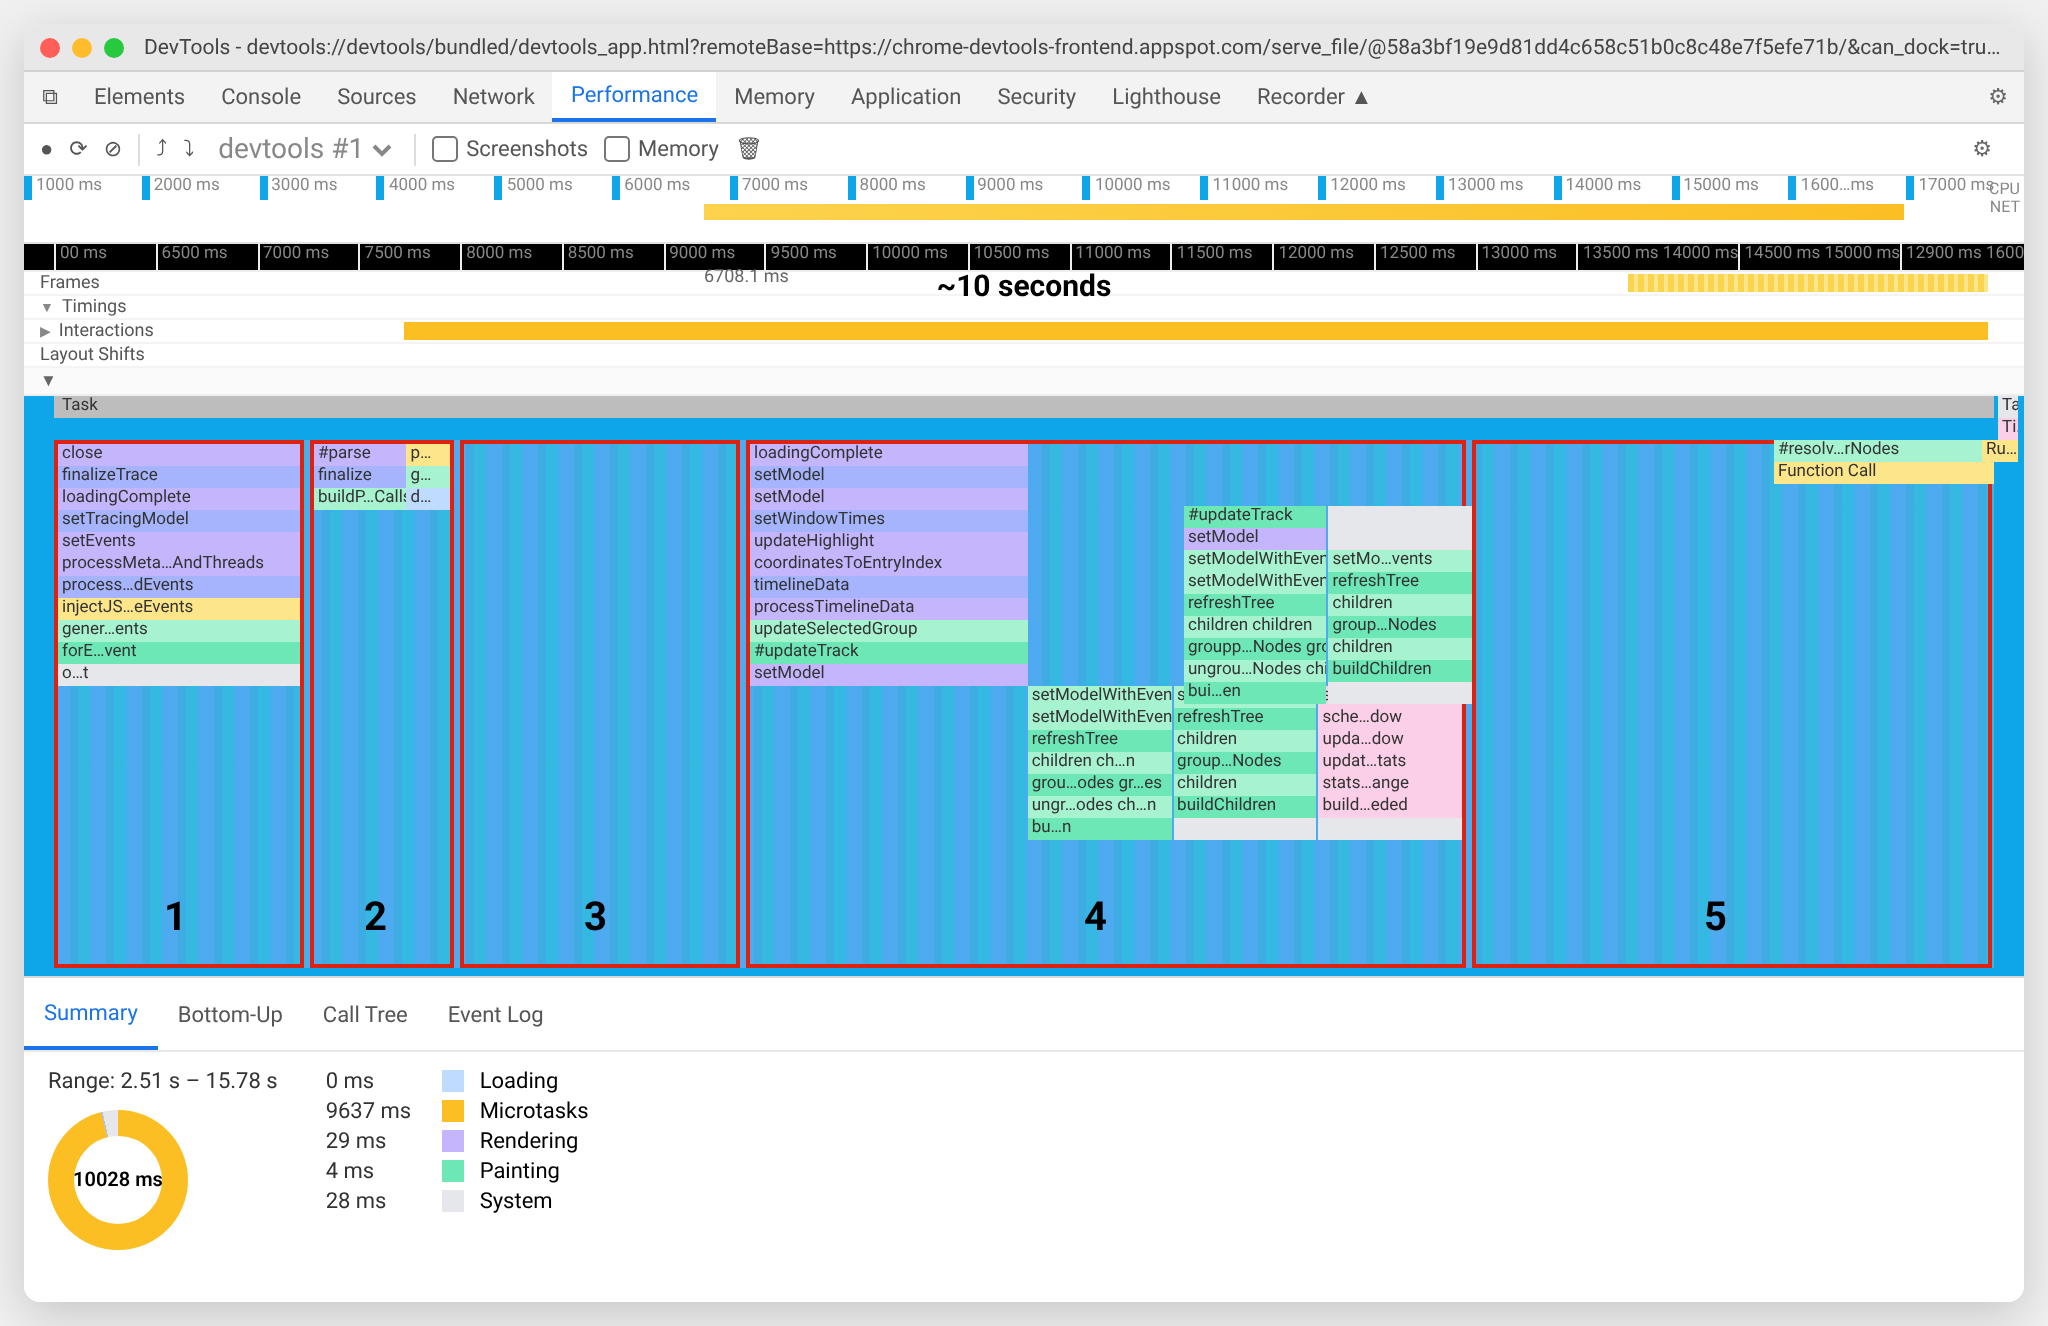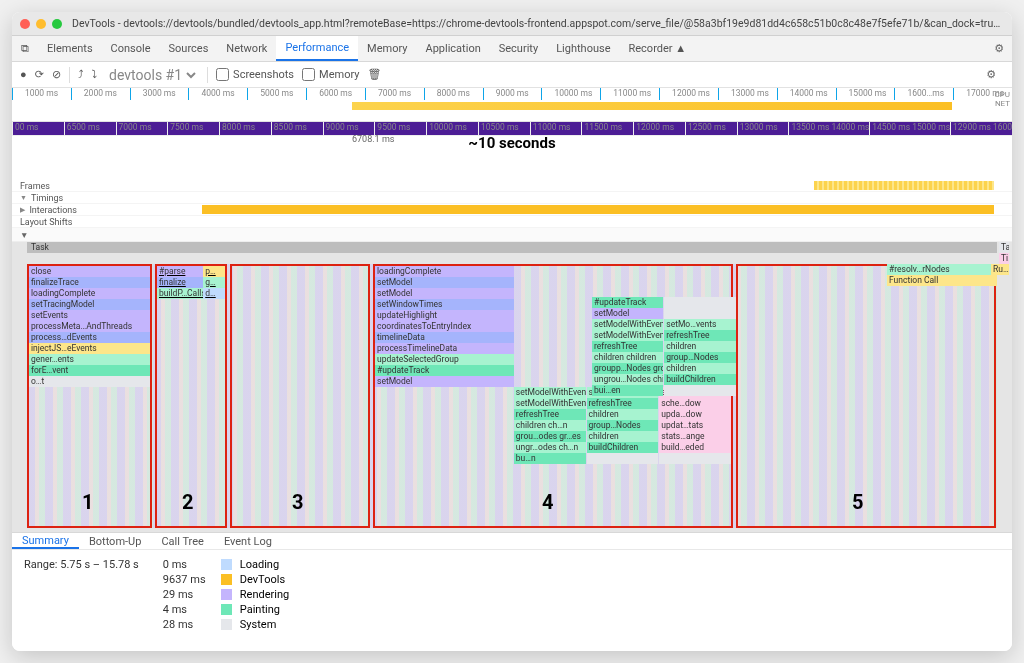--- a/index.html
+++ b/index.html
@@ -15,54 +15,54 @@
   .tab { padding: 0 9px; height: 100%; display: flex; align-items: center; color: #555; cursor: pointer; }
   .tab.active { color: #1a73e8; border-bottom: 2px solid #1a73e8; background: #fff; }
   .gear { margin-left: auto; margin-right: 8px; color: #666; }
   .toolbar { display: flex; align-items: center; height: 26px; background: #fff; border-bottom: 1px solid #e2e2e2; font-size: 11px; gap: 8px; padding: 0 8px; color: #555; }
   .toolbar .sep { width: 1px; height: 16px; background: #ddd; }
   .toolbar select { font-size: 14px; border: none; background: transparent; color: #888; }
   .toolbar label { display: flex; align-items: center; gap: 4px; }
   .toolbar .icon { cursor: pointer; }
   .overview { position: relative; height: 34px; border-bottom: 1px solid #e2e2e2; background: #fff; }
   .ov-ruler { height: 12px; display: flex; font-size: 8.5px; color: #888; }
-  .ov-ruler span { flex: 1; border-left: 1px solid #0ea5e9; padding-left: 12px; }
+  .ov-ruler span { flex: 1; border-left: 4px solid #0ea5e9; padding-left: 2px; }
   .ov-track { position: absolute; top: 14px; left: 34%; right: 6%; height: 8px; background: linear-gradient(90deg,#fcd34d,#fbbf24); }
   .ov-labels { position: absolute; right: 2px; top: 2px; font-size: 8px; color: #888; text-align: right; }
   .ov-labels div { line-height: 9px; }
-  .ruler2 { height: 14px; display: flex; font-size: 8.5px; color: #888; border-bottom: 1px solid #eee; background: #4c1d95; }
+  .ruler2 { height: 14px; display: flex; font-size: 8.5px; color: #888; border-bottom: 1px solid #eee; background: #000000; padding-left: 15px; }
   .ruler2 span { flex: 1; border-left: 1px solid #eee; padding-left: 2px; white-space: nowrap; }
   .center-note { position: relative; height: 0; }
   .center-note .lbl { position: absolute; left: 50%; transform: translateX(-50%); top: -2px; font-size: 15px; font-weight: 700; color: #000; pointer-events: none; }
   .center-note .sub { position: absolute; left: 34%; top: -2px; font-size: 9px; color: #666; }
-  .tracks { background: #fff; margin-top: 44px; }
+  .tracks { background: #fff; }
   .trk-row { display: flex; align-items: center; height: 12px; border-bottom: 1px solid #f4f4f4; font-size: 9px; }
   .trk-label { width: 100px; padding-left: 8px; color: #555; display: flex; align-items: center; gap: 4px; }
   .trk-label .arrow { font-size: 7px; color: #888; }
   .trk-content { flex: 1; position: relative; height: 100%; }
   .frames-bar { position: absolute; left: 78%; right: 2%; top: 1px; height: 9px; background: repeating-linear-gradient(90deg,#fcd34d 0 3px,#fde68a 3px 5px); }
   .traceload { position: absolute; left: 0; right: 0; top: 1px; height: 9px; background: #fca5a5; }
   .traceload-lbl { position: absolute; left: 6px; top: 0; font-size: 8.5px; color: #333; }
   .inter-bar { position: absolute; left: 10%; right: 2%; top: 1px; height: 9px; background: #fbbf24; }
   .main-hdr { height: 14px; background: #fafafa; border-bottom: 1px solid #eee; font-size: 8.5px; color: #666; padding-left: 8px; display: flex; align-items: center; white-space: nowrap; overflow: hidden; }
-  .flame { position: relative; height: 290px; background: #e5e5e5; overflow: hidden; }
+  .flame { position: relative; height: 290px; background: #0ea5e9; overflow: hidden; }
   .flame .task-row { position: absolute; left: 1.5%; right: 1.5%; top: 0; height: 11px; background: #bdbdbd; font-size: 8.5px; color: #333; padding-left: 4px; }
   .flame .micro-row { position: absolute; left: 1.5%; right: 1.5%; top: 11px; height: 11px; background: #fbbf24; font-size: 8.5px; color: #333; padding-left: 4px; }
   .ann-label { position: absolute; bottom: 18px; font-size: 20px; font-weight: 700; color: #000; pointer-events: none; }
   .seg { position: absolute; top: 22px; bottom: 4px; border: 2px solid #d21; }
   .stack { display: flex; flex-direction: column; width: 100%; }
   .fn { height: 11px; font-size: 8.5px; white-space: nowrap; overflow: hidden; padding-left: 2px; color: #333; }
   .c-pur { background: #c4b5fd; } .c-pur2 { background: #a5b4fc; } .c-grn { background: #a7f3d0; } .c-grn2 { background: #6ee7b7; }
   .c-yel { background: #fde68a; } .c-pink { background: #fbcfe8; } .c-blue { background: #bfdbfe; } .c-gray { background: #e5e7eb; }
   .fill { position: absolute; top: 22px; bottom: 4px; background: repeating-linear-gradient(90deg, rgba(196,181,253,.35) 0 8px, rgba(254,202,202,.2) 8px 12px, rgba(167,243,208,.25) 12px 18px); }
   .cols { display: flex; gap: 1px; }
   .cols .fn { flex: 1; }
   .side { position: absolute; top: 22px; right: 1.5%; width: 11%; display: flex; flex-direction: column; }
   .task2 { position: absolute; right: 0.3%; top: 0; width: 1%; height: 22px; background: #bdbdbd; font-size: 7px; overflow: hidden; }
-  .bottom-tabs { display: flex; height: 18px; border-top: 1px solid #d8d8d8; border-bottom: 1px solid #e8e8e8; background: #fff; font-size: 11px; }
+  .bottom-tabs { display: flex; height: 38px; border-top: 1px solid #d8d8d8; border-bottom: 1px solid #e8e8e8; background: #fff; font-size: 11px; }
   .btab { padding: 0 10px; display: flex; align-items: center; color: #555; cursor: pointer; }
   .btab.active { color: #1a73e8; border-bottom: 2px solid #1a73e8; }
   .summary { flex: 1; background: #fff; padding: 8px 12px; display: flex; gap: 24px; align-items: flex-start; font-size: 11px; }
   .range { font-size: 11px; color: #333; margin-bottom: 8px; }
   .donut { width: 70px; height: 70px; border-radius: 50%; background: conic-gradient(#bfdbfe 0 0deg,#fbbf24 0deg 346deg,#c4b5fd 346deg 347deg,#6ee7b7 347deg 347.2deg,#e5e7eb 347.2deg 360deg); display: flex; align-items: center; justify-content: center; position: relative; }
   .donut::after { content: ""; position: absolute; width: 44px; height: 44px; background: #fff; border-radius: 50%; }
   .donut-label { position: relative; z-index: 1; font-size: 10px; font-weight: 600; }
   .legend { display: flex; flex-direction: column; gap: 2px; }
   .lg-row { display: flex; align-items: center; gap: 8px; }
   .lg-val { width: 50px; color: #333; }
@@ -217,21 +217,21 @@
           <div class="fn c-pur">processMeta…AndThreads</div>
           <div class="fn c-pur2">process…dEvents</div>
           <div class="fn c-yel">injectJS…eEvents</div>
           <div class="fn c-grn">gener…ents</div>
           <div class="fn c-grn2">forE…vent</div>
           <div class="fn c-gray">o…t</div>
         </div>
     </div>
     <div class="ann-label" style="left:7%;">1</div>
 
-    <div class="seg" style="left:14.3%; width:7.2%;text-decoration:underline;">
+    <div class="seg" style="left:14.3%; width:7.2%;">
       <div style="display:flex; height:100%;">
         <div class="stack" id="seg2a" style="width:68%;">
             <div class="fn c-pur">#parse</div>
             <div class="fn c-pur2">finalize</div>
             <div class="fn c-grn">buildP…Calls</div>
           </div>
         <div class="stack" id="seg2b" style="width:32%;">
             <div class="fn c-yel">p…</div>
             <div class="fn c-grn">g…</div>
             <div class="fn c-blue">d…</div>
@@ -357,32 +357,35 @@
 
   <div class="bottom-tabs" id="bottom-tabs">
       <div class="btab active">Summary</div>
       <div class="btab">Bottom-Up</div>
       <div class="btab">Call Tree</div>
       <div class="btab">Event Log</div>
     </div>
 
   <div class="summary">
     <div>
-      <div class="range">Range: 5.75 s – 15.78 s</div>
+      <div class="range">Range: 2.51 s – 15.78 s</div>
+      <div class="donut">
+        <div class="donut-label">10028 ms</div>
+      </div>
     </div>
     <div class="legend" id="legend">
         <div class="lg-row">
           <div class="lg-val">0 ms</div>
           <div class="lg-sw" style="background: rgb(191, 219, 254);"></div>
           <div>Loading</div>
         </div>
         <div class="lg-row">
           <div class="lg-val">9637 ms</div>
           <div class="lg-sw" style="background: rgb(251, 191, 36);"></div>
-          <div>DevTools</div>
+          <div>Microtasks</div>
         </div>
         <div class="lg-row">
           <div class="lg-val">29 ms</div>
           <div class="lg-sw" style="background: rgb(196, 181, 253);"></div>
           <div>Rendering</div>
         </div>
         <div class="lg-row">
           <div class="lg-val">4 ms</div>
           <div class="lg-sw" style="background: rgb(110, 231, 183);"></div>
           <div>Painting</div>

